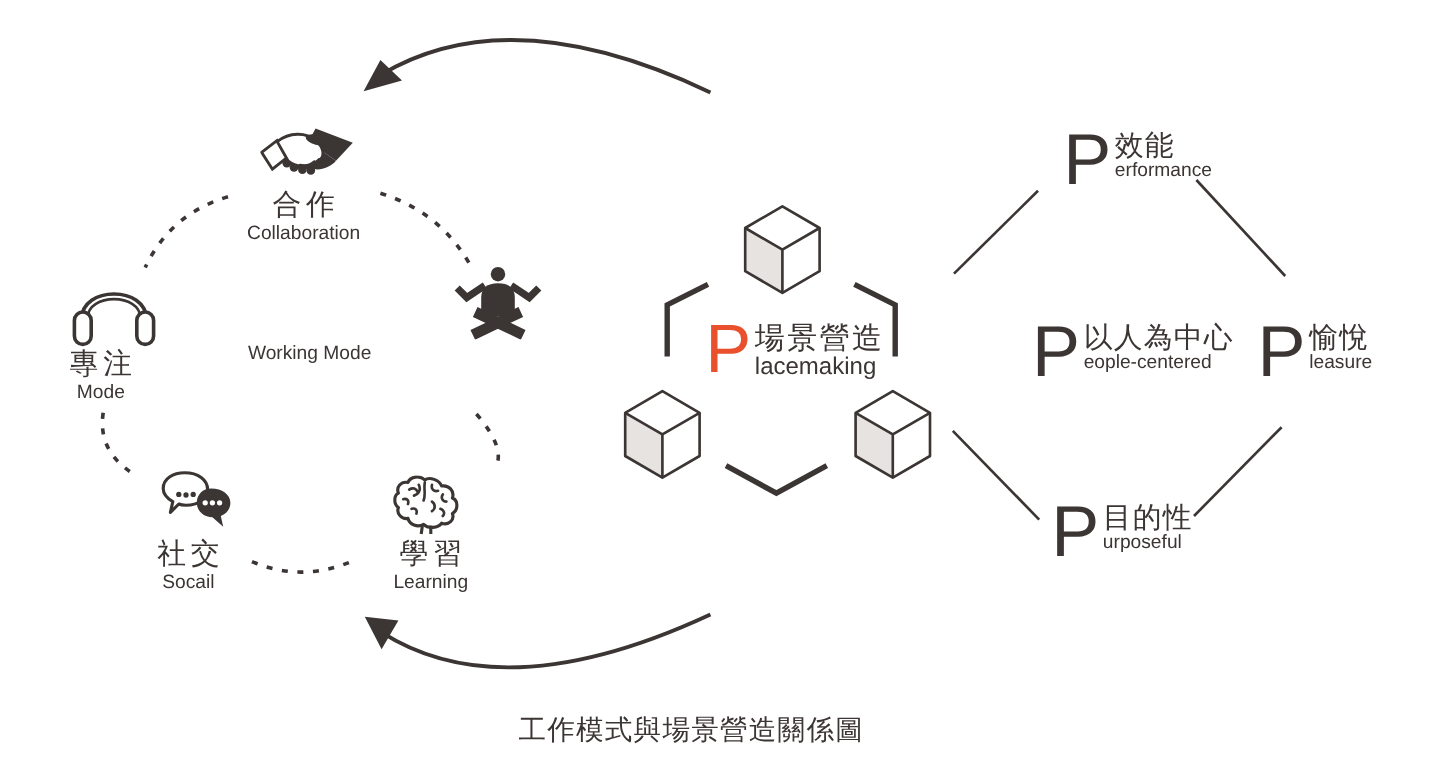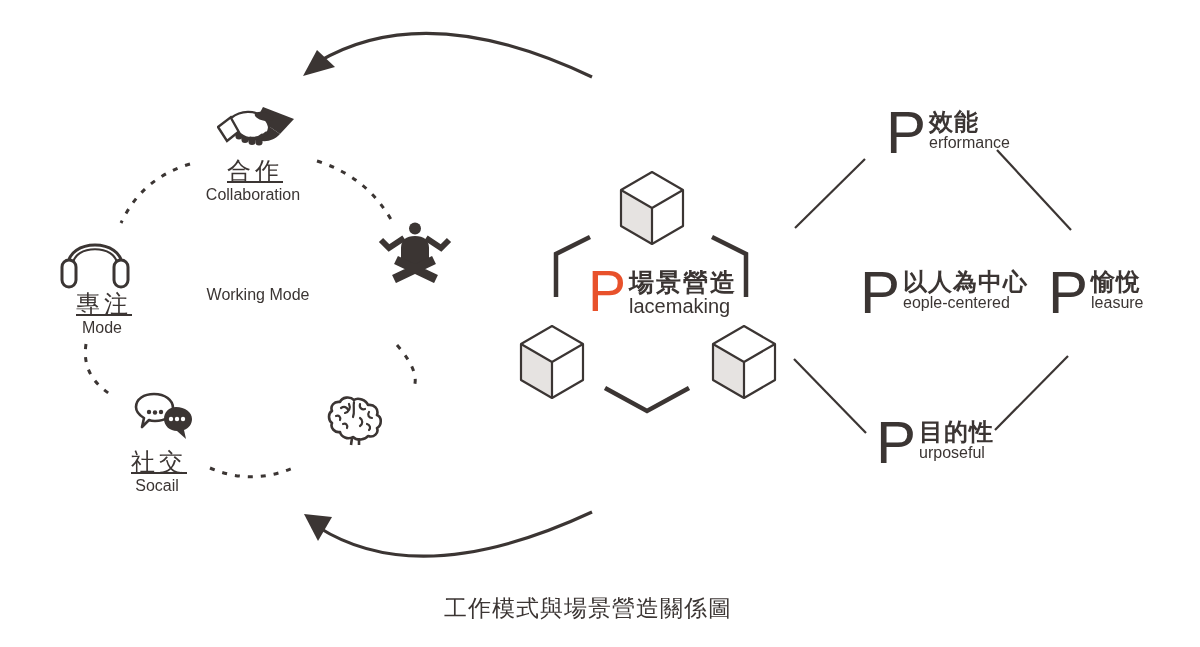--- a/index.html
+++ b/index.html
@@ -13,28 +13,28 @@
     font-family:"Liberation Sans","DejaVu Sans",sans-serif;color:var(--ink);
   }
   #bg{position:absolute;left:0;top:0;}
   .stroke-ink{stroke:var(--ink);fill:none;}
   .fill-ink{fill:var(--ink);}
   .fill-white{fill:#fff;}
   .cube-face{fill:var(--cube-face);}
   .icon{position:absolute;}
 
   .node{position:absolute;transform:translateX(-50%);text-align:center;white-space:nowrap;}
-  .node-zh{display:block;font-size:24px;line-height:1.1;letter-spacing:4px;margin-right:-4px;text-decoration:underline;}
+  .node-zh{display:block;font-size:24px;line-height:1.1;letter-spacing:4px;margin-right:-4px;}
   .node-en{display:block;font-size:16px;line-height:1.2;margin-top:1px;}
   .center-node .node-zh{font-size:26px;letter-spacing:3px;margin-right:-3px;}
 
   .pgroup{position:absolute;display:flex;align-items:flex-start;white-space:nowrap;}
   .pbig{font-size:60px;line-height:1;margin-top:-6px;}
   .pcol{display:flex;flex-direction:column;margin-left:3px;}
-  .p-zh{font-size:24px;line-height:1.05;letter-spacing:1px;font-weight:bold;}
+  .p-zh{font-size:24px;line-height:1.05;letter-spacing:1px;}
   .p-en{font-size:16px;line-height:1.15;}
   .pm .pbig{color:var(--accent);font-size:57px;}
   .pm .p-zh{font-size:25px;letter-spacing:2px;}
   .pm .p-en{font-size:20px;}
 
   .caption{position:absolute;transform:translateX(-50%);font-size:23px;letter-spacing:1px;white-space:nowrap;}
 </style>
 </head>
 <body>
 
@@ -134,28 +134,32 @@
   <svg class="icon" style="left:327px;top:396px" width="56" height="52" viewBox="0 0 56 52">
     <path class="fill-white stroke-ink" stroke-width="2.6" stroke-linejoin="round" d="M27,4 C23,0 15,1 13,6 C7,5 3,10 5,15 C1,17 1,24 5,27 C3,32 8,37 13,36 C14,41 21,44 26,41 C30,45 38,44 41,40 C47,42 52,37 50,32 C55,29 55,21 50,19 C52,13 47,8 41,9 C39,4 31,1 27,4 Z"></path>
     <path class="stroke-ink" stroke-width="2.2" stroke-linecap="round" fill="none" d="M14,12 C17,10 20,11 21,14 M9,20 C12,19 14,21 13,24 M22,8 C24,12 22,16 18,17 M27,6 C26,12 28,16 26,21 M33,8 C32,12 35,14 38,13 M42,16 C40,19 42,22 45,22 M33,22 C36,24 36,28 33,30 M16,28 C19,27 21,29 20,32 M40,28 C43,29 44,32 42,34"></path>
     <path class="stroke-ink" stroke-width="2.6" d="M25,42 L24,49 M32,42 L32,49"></path>
   </svg>
 
   <div class="node" style="left:253px;top:158px">
     <span class="node-zh">合作</span>
     <span class="node-en">Collaboration</span>
   </div>
-  <div class="node" style="left:102px;top:291px">
+  <div class="node" style="left:84px;top:291px">
     <span class="node-zh">專注</span>
     <span class="node-en">Mode</span>
   </div>
   <div class="node" style="left:157px;top:449px">
     <span class="node-zh">社交</span>
     <span class="node-en">Socail</span>
   </div>
+  <div class="node" style="left:359px;top:449px">
+    <span class="node-zh">學習</span>
+    <span class="node-en">Learning</span>
+  </div>
   <div class="node center-node" style="left:258px;top:284px">
     <span class="node-en">Working Mode</span>
   </div>
 
   <div class="pgroup pm" style="left:588px;top:269px">
     <span class="pbig">P</span>
     <span class="pcol">
       <span class="p-zh">場景營造</span>
       <span class="p-en">lacemaking</span>
     </span>
@@ -183,15 +187,15 @@
     </span>
   </div>
   <div class="pgroup" style="left:876px;top:419px">
     <span class="pbig">P</span>
     <span class="pcol">
       <span class="p-zh">目的性</span>
       <span class="p-en">urposeful</span>
     </span>
   </div>
 
-  <div class="caption" style="left:588px;top:593px">工作模式與場景營造關係圖</div>
+  <div class="caption" style="left:576px;top:593px">工作模式與場景營造關係圖</div>
 
 </div>
 
 </body></html>

